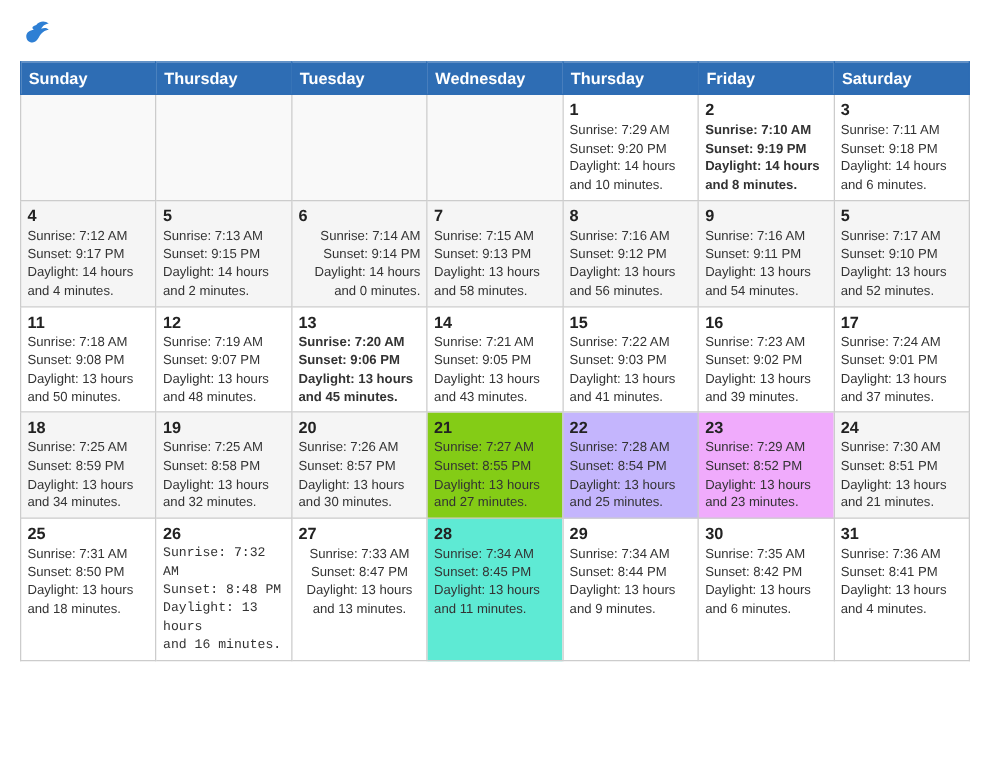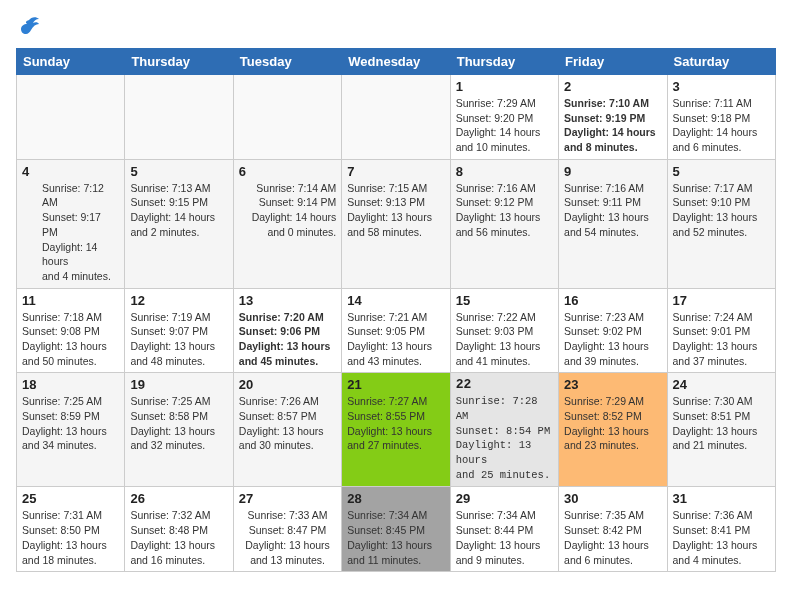--- a/index.html
+++ b/index.html
@@ -148,21 +148,21 @@
           <span class="day-number">3</span>
           <div class="day-info" style="white-space: pre-line;">Sunrise: 7:11 AM
 Sunset: 9:18 PM
 Daylight: 14 hours
 and 6 minutes.</div>
         </td>
       </tr>
       <tr>
         <td style="background: rgb(245, 245, 245);">
           <span class="day-number">4</span>
-          <div class="day-info" style="white-space: pre-line; margin-left: 20px;">Sunrise: 7:12 AM
+          <div class="day-info" style="white-space: pre-line;">Sunrise: 7:12 AM
 Sunset: 9:17 PM
 Daylight: 14 hours
 and 4 minutes.</div>
         </td>
         <td style="background: rgb(245, 245, 245);">
           <span class="day-number">5</span>
           <div class="day-info" style="white-space: pre-line;">Sunrise: 7:13 AM
 Sunset: 9:15 PM
 Daylight: 14 hours
 and 2 minutes.</div>
@@ -276,28 +276,28 @@
 Daylight: 13 hours
 and 30 minutes.</div>
         </td>
         <td style="background: #84cc16;">
           <span class="day-number">21</span>
           <div class="day-info" style="white-space: pre-line;">Sunrise: 7:27 AM
 Sunset: 8:55 PM
 Daylight: 13 hours
 and 27 minutes.</div>
         </td>
-        <td style="background: #e5e5e5; font-family: Liberation Mono, monospace;">
+        <td style="background: #c4b5fd;">
           <span class="day-number">22</span>
           <div class="day-info" style="white-space: pre-line;">Sunrise: 7:28 AM
 Sunset: 8:54 PM
 Daylight: 13 hours
 and 25 minutes.</div>
         </td>
-        <td style="background: #fdba74; margin-top: 24px;">
+        <td style="background: #f0abfc; margin-top: 24px;">
           <span class="day-number">23</span>
           <div class="day-info" style="white-space: pre-line;">Sunrise: 7:29 AM
 Sunset: 8:52 PM
 Daylight: 13 hours
 and 23 minutes.</div>
         </td>
         <td style="background: rgb(245, 245, 245);">
           <span class="day-number">24</span>
           <div class="day-info" style="white-space: pre-line;">Sunrise: 7:30 AM
 Sunset: 8:51 PM
@@ -308,33 +308,33 @@
       <tr>
         <td style="background: rgb(255, 255, 255);">
           <span class="day-number">25</span>
           <div class="day-info" style="white-space: pre-line;">Sunrise: 7:31 AM
 Sunset: 8:50 PM
 Daylight: 13 hours
 and 18 minutes.</div>
         </td>
         <td style="background: rgb(255, 255, 255);">
           <span class="day-number">26</span>
-          <div class="day-info" style="white-space: pre-line;">Sunrise: 7:32 AM
+          <div class="day-info" style="white-space: pre-line; font-family: Liberation Mono, monospace;">Sunrise: 7:32 AM
 Sunset: 8:48 PM
 Daylight: 13 hours
 and 16 minutes.</div>
         </td>
         <td style="background: rgb(255, 255, 255);">
           <span class="day-number">27</span>
           <div class="day-info" style="white-space: pre-line; text-align: center;">Sunrise: 7:33 AM
 Sunset: 8:47 PM
 Daylight: 13 hours
 and 13 minutes.</div>
         </td>
-        <td style="background: #a3a3a3;">
+        <td style="background: #5eead4;">
           <span class="day-number">28</span>
           <div class="day-info" style="white-space: pre-line;">Sunrise: 7:34 AM
 Sunset: 8:45 PM
 Daylight: 13 hours
 and 11 minutes.</div>
         </td>
         <td style="background: rgb(255, 255, 255);">
           <span class="day-number">29</span>
           <div class="day-info" style="white-space: pre-line;">Sunrise: 7:34 AM
 Sunset: 8:44 PM

